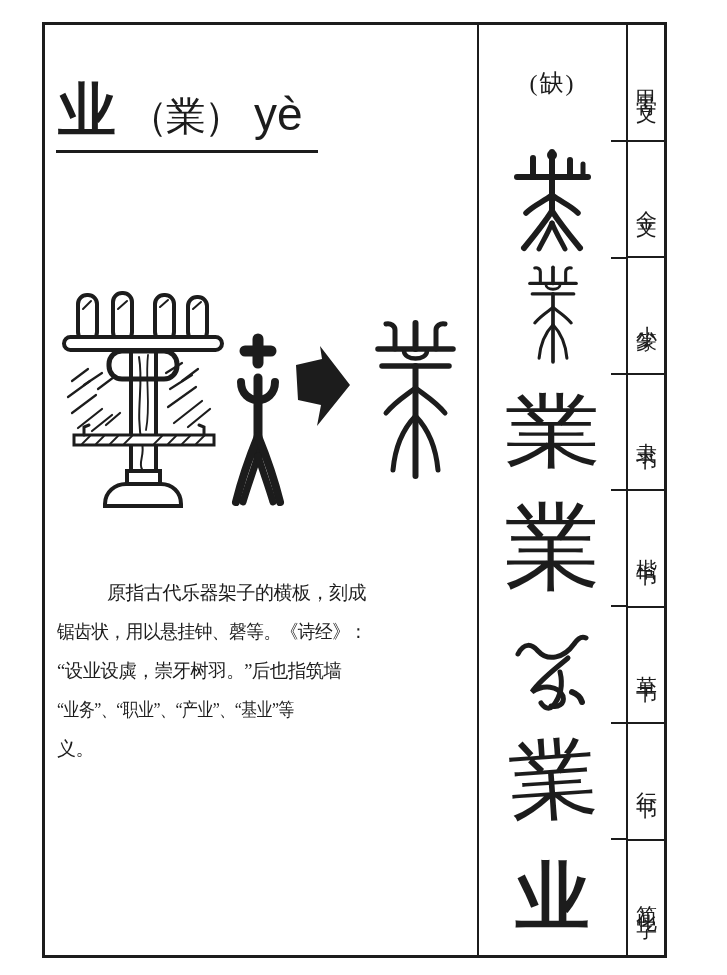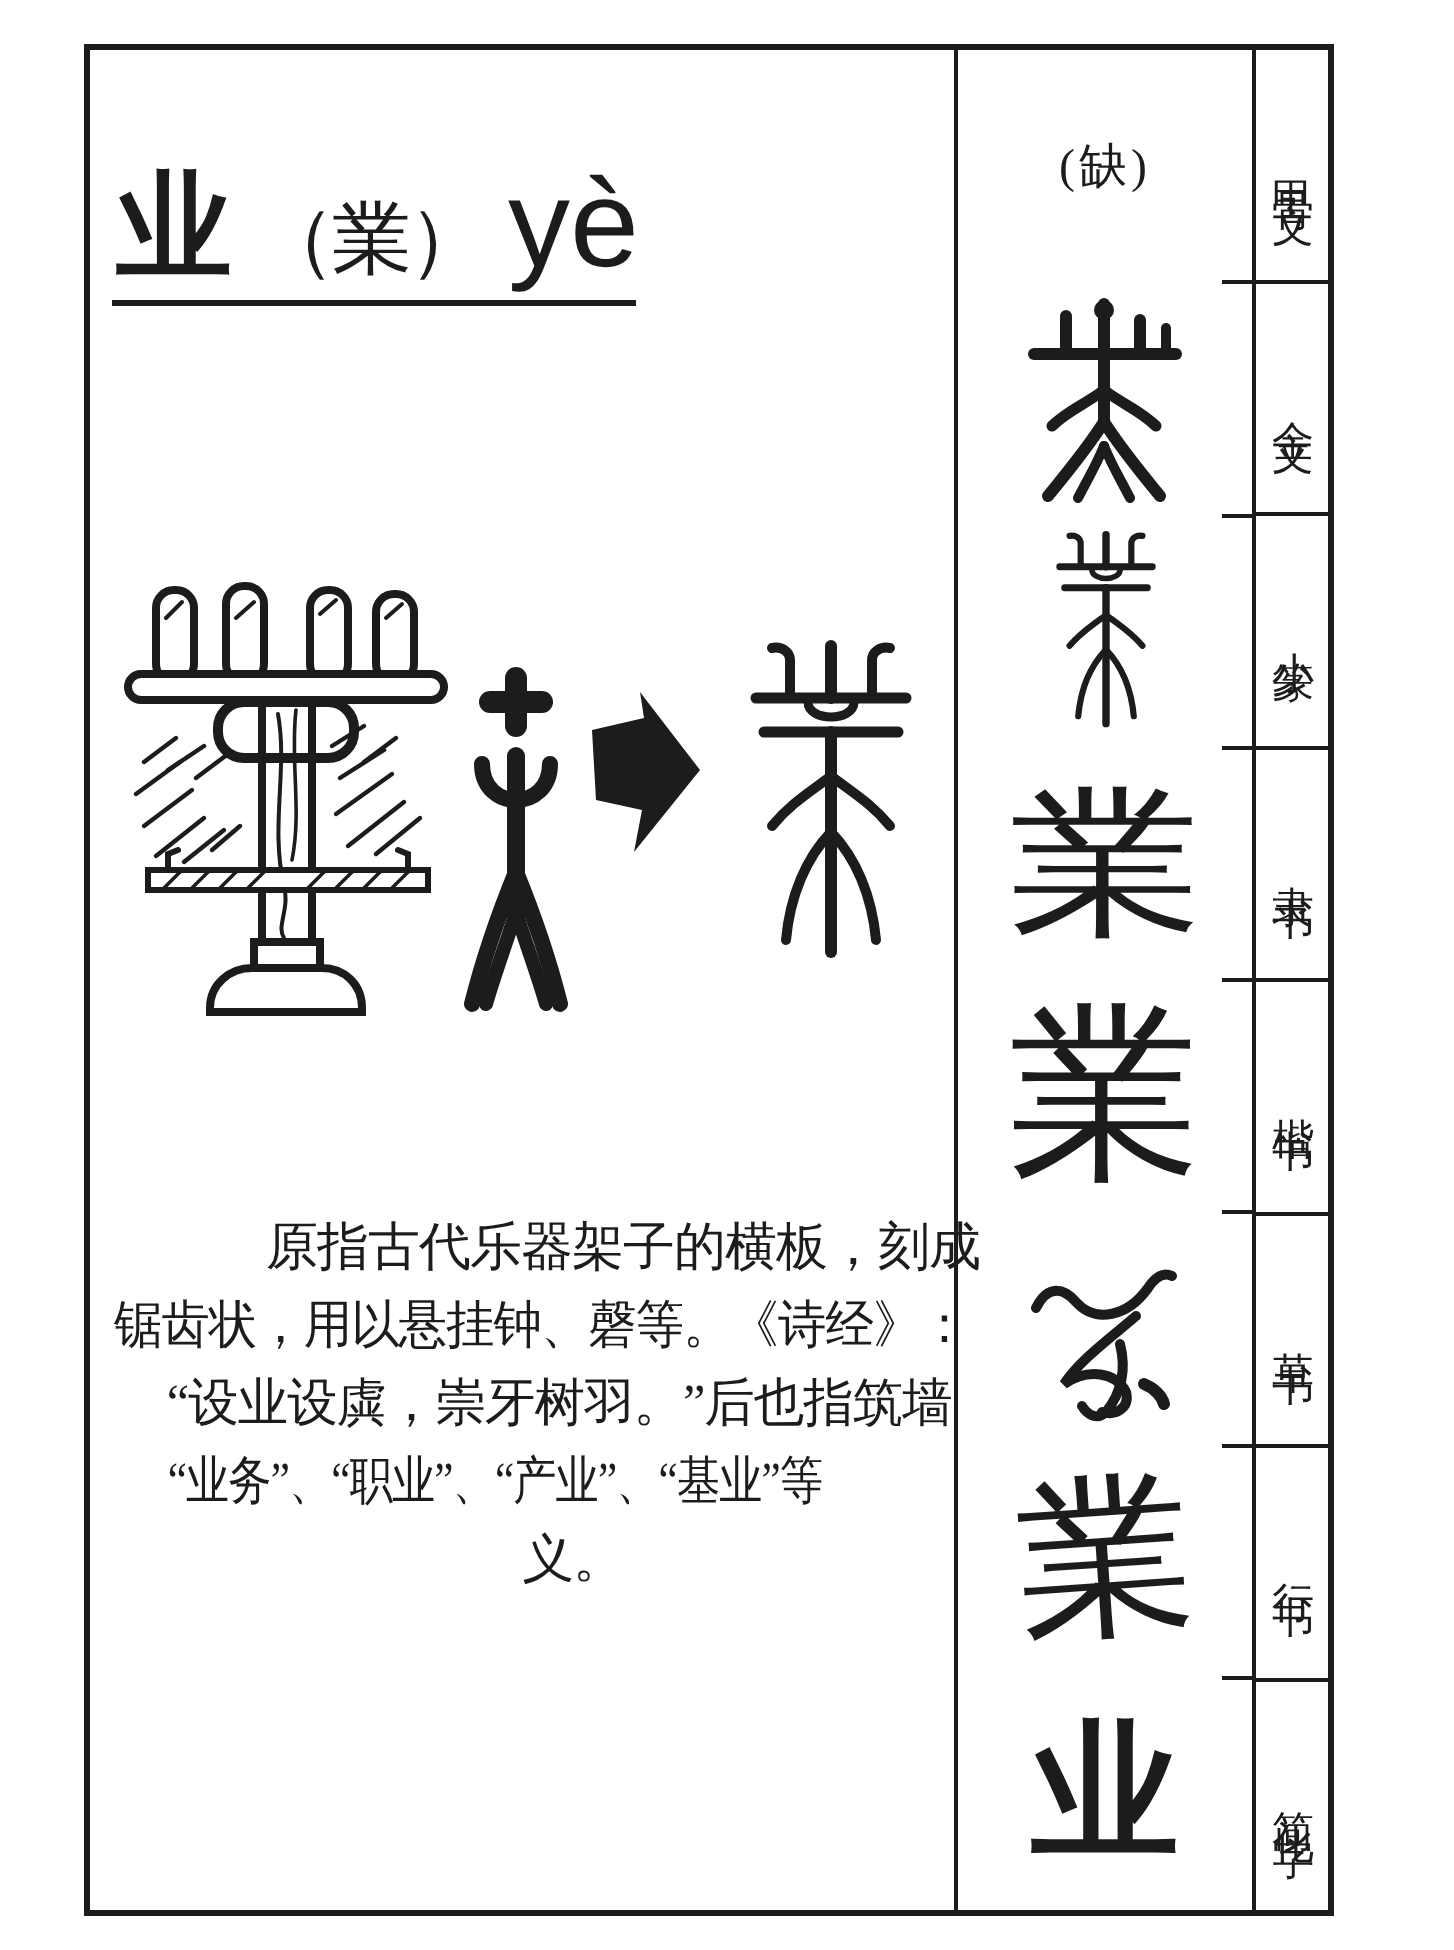--- a/index.html
+++ b/index.html
@@ -12,30 +12,30 @@
     border:3px solid #1c1c1c;box-sizing:border-box;
   }
   .divider{position:absolute;top:25px;height:930px;width:2px;background:#1c1c1c;}
   .d1{left:477px;}
   .d2{left:626px;}
 
   
   .headword{position:absolute;left:58px;top:82px;display:flex;align-items:baseline;gap:12px;}
   .hw-s{font-size:58px;font-weight:bold;line-height:1;}
   .hw-t{font-size:40px;line-height:1;letter-spacing:-2px;}
-  .hw-p{font-size:62px;line-height:1;font-family:"Liberation Sans",sans-serif;}
+  .hw-p{font-size:46px;line-height:1;font-family:"Liberation Sans",sans-serif;}
   .underline{position:absolute;left:56px;top:150px;width:262px;height:3px;background:#1c1c1c;}
 
   .illus{position:absolute;left:0;top:0;}
   .rack{position:absolute;left:58px;top:285px;}
   .comp{position:absolute;left:228px;top:330px;}
   .arrow{position:absolute;left:294px;top:344px;}
   .sealbig{position:absolute;left:368px;top:316px;}
 
-  .def{position:absolute;left:57px;top:604px;font-size:26px;line-height:39px;letter-spacing:-0.5px;text-align:center;}
+  .def{position:absolute;left:57px;top:573px;font-size:19px;line-height:39px;letter-spacing:-0.5px;}
   .def .line{white-space:nowrap;transform-origin:left center;}
   .def .indent{padding-left:50px;}
   .sq97{transform:scaleX(.97);}
   .sq93{transform:scaleX(.93);}
   .sq83{transform:scaleX(.83);}
 
   
   .glyph-col{position:absolute;left:479px;top:25px;width:147px;height:930px;display:flex;flex-direction:column;}
   .gcell{flex:1;display:flex;align-items:center;justify-content:center;position:relative;}
   .gcell:not(:last-child)::after{content:"";position:absolute;right:0;bottom:-1px;width:15px;height:2px;background:#1c1c1c;}

